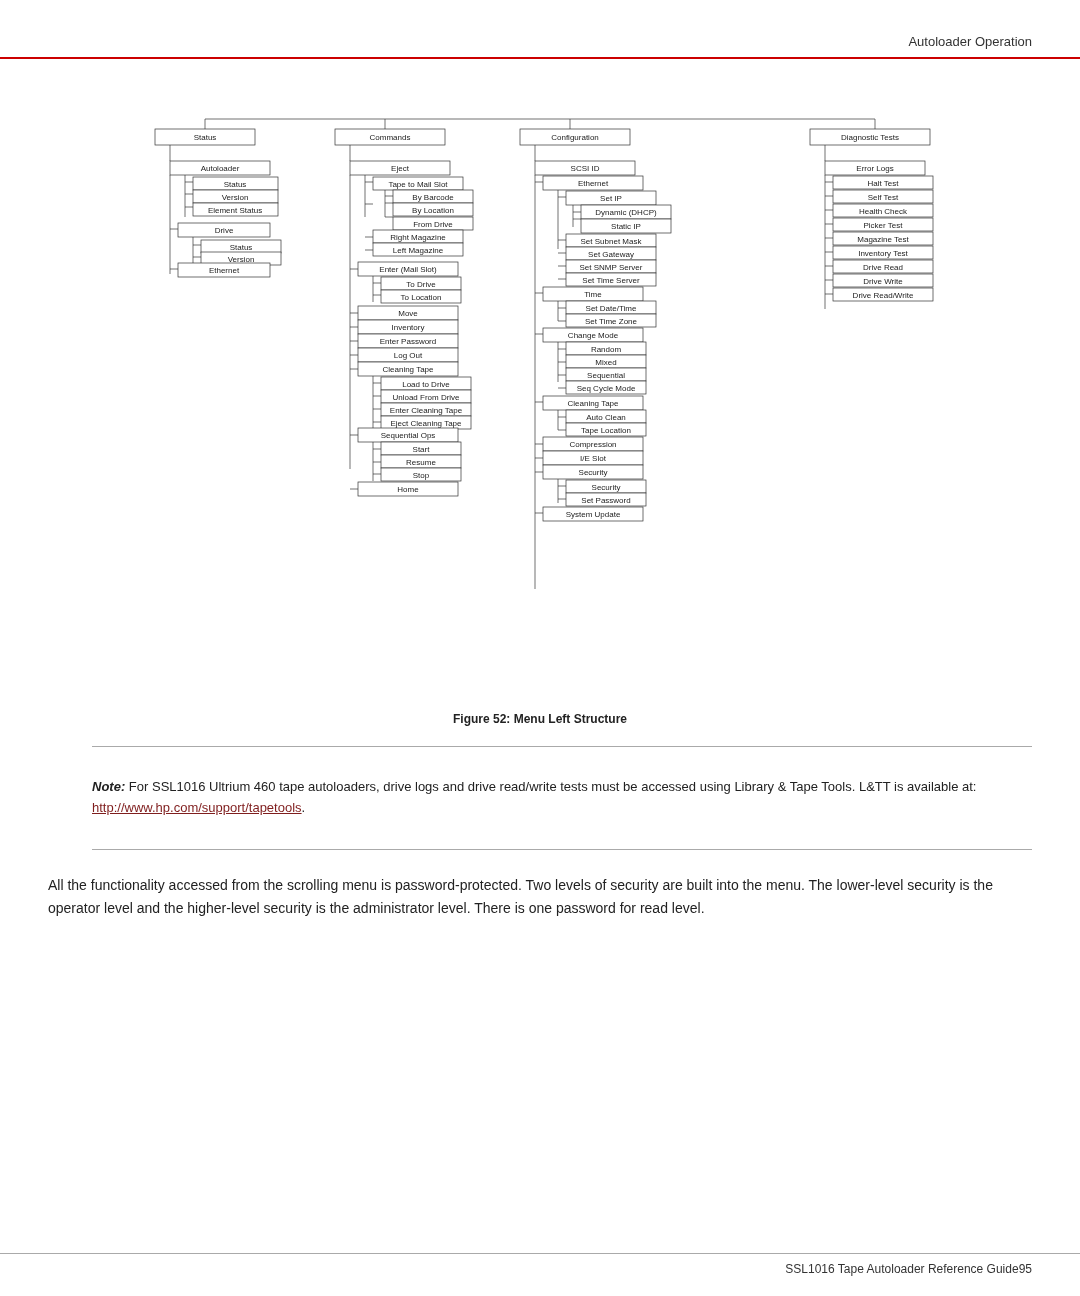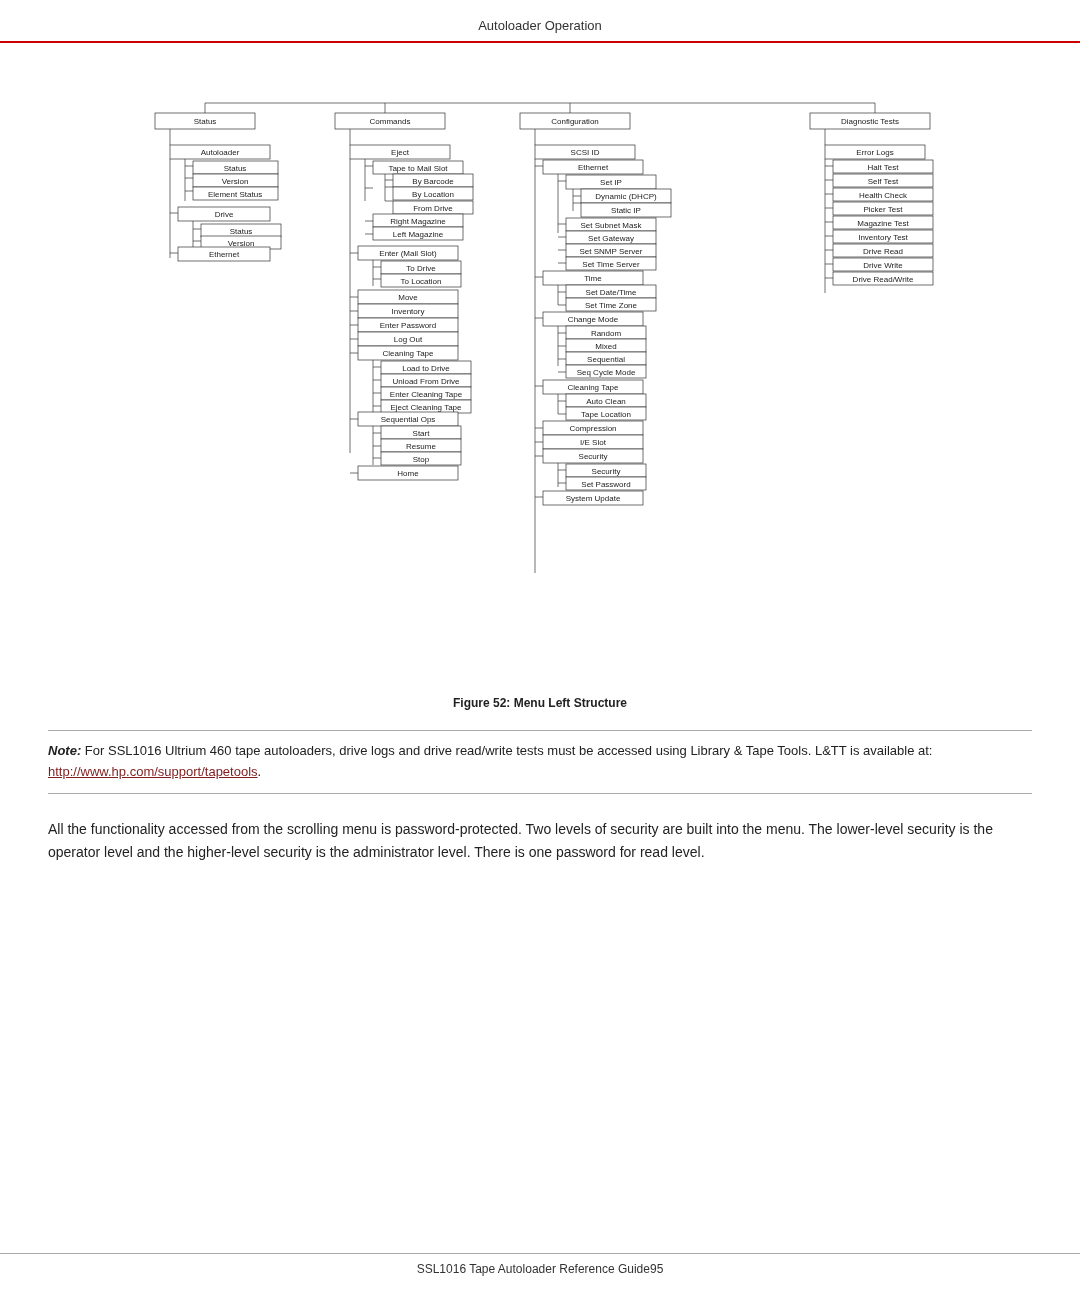--- a/index.html
+++ b/index.html
@@ -9,22 +9,22 @@
       font-size: 13px;
       color: #222;
       width: 1080px;
       min-height: 1296px;
       position: relative;
     }
 
     
     .page-header {
       display: flex;
-      justify-content: center;
-      padding: 18px 48px 8px 48px;
+      justify-content: flex-end;
+      padding: 34px 48px 8px 48px;
       border-bottom: 2px solid #c00;
     }
     .page-header-title {
       font-size: 13px;
       color: #333;
     }
 
     
     .content-area {
       padding: 30px 48px 30px 48px;
@@ -43,24 +43,25 @@
       text-align: center;
       font-size: 12px;
       font-weight: bold;
       margin-bottom: 20px;
     }
 
     
     .note-box {
       border-top: 1px solid #aaa;
       border-bottom: 1px solid #aaa;
-      padding: 10px 0;
+      padding: 30px 0;
       margin-bottom: 24px;
       font-size: 13px;
       line-height: 1.6;
+      margin-left: 44px;
     }
 
     .note-label {
       font-weight: bold;
       font-style: italic;
     }
 
     .note-link {
       color: #7f1d1d;
       text-decoration: underline;
@@ -73,21 +74,21 @@
       margin-bottom: 20px;
     }
 
     
     .page-footer {
       position: absolute;
       bottom: 20px;
       left: 0;
       right: 0;
       display: flex;
-      justify-content: center;
+      justify-content: flex-end;
       padding: 0 48px;
       border-top: 1px solid #aaa;
       padding-top: 8px;
       font-size: 12px;
       color: #333;
     }
 
     
     .diagram-svg-wrapper {
       width: 820px;

